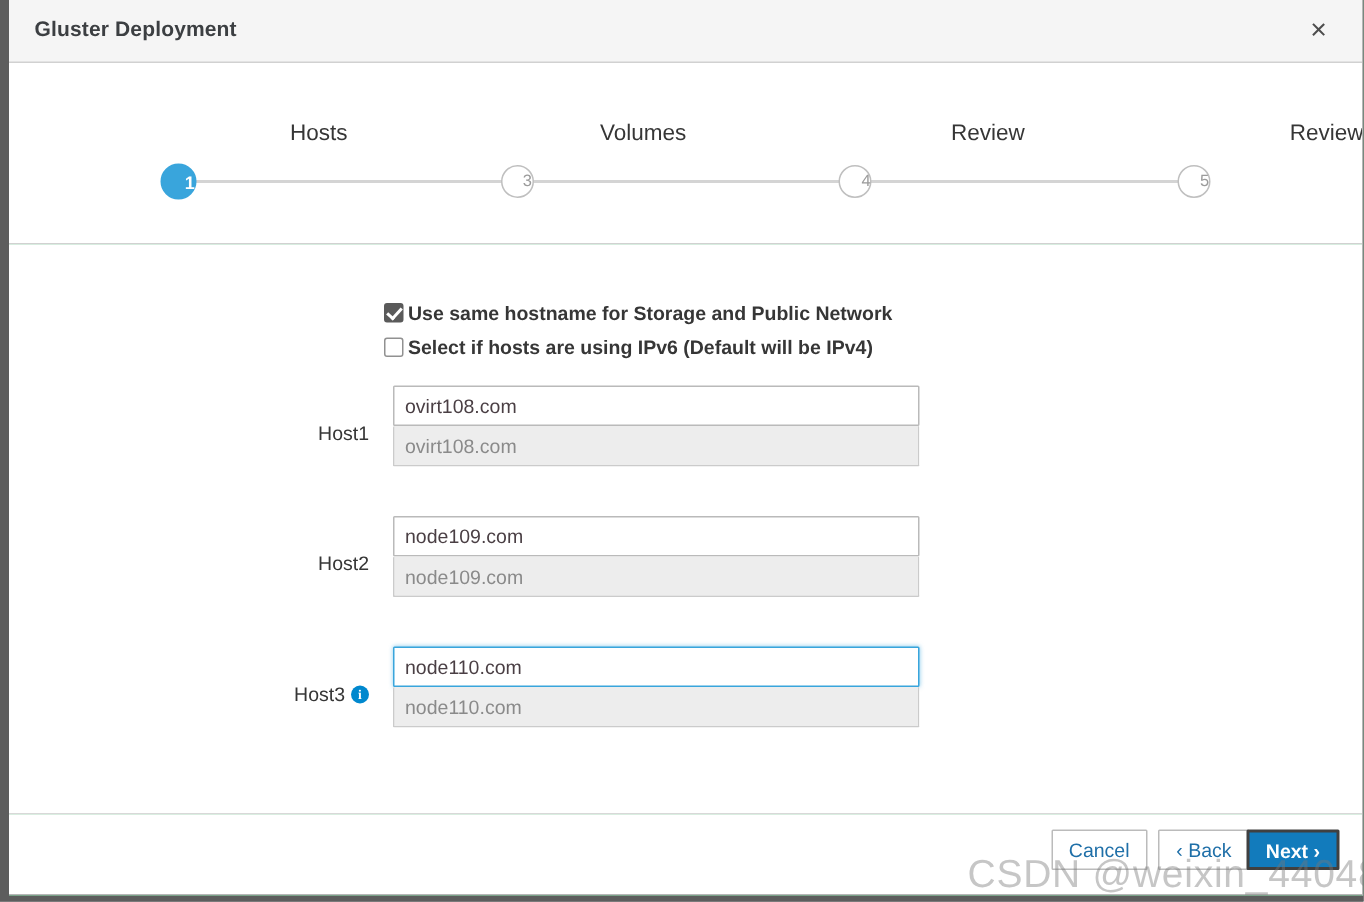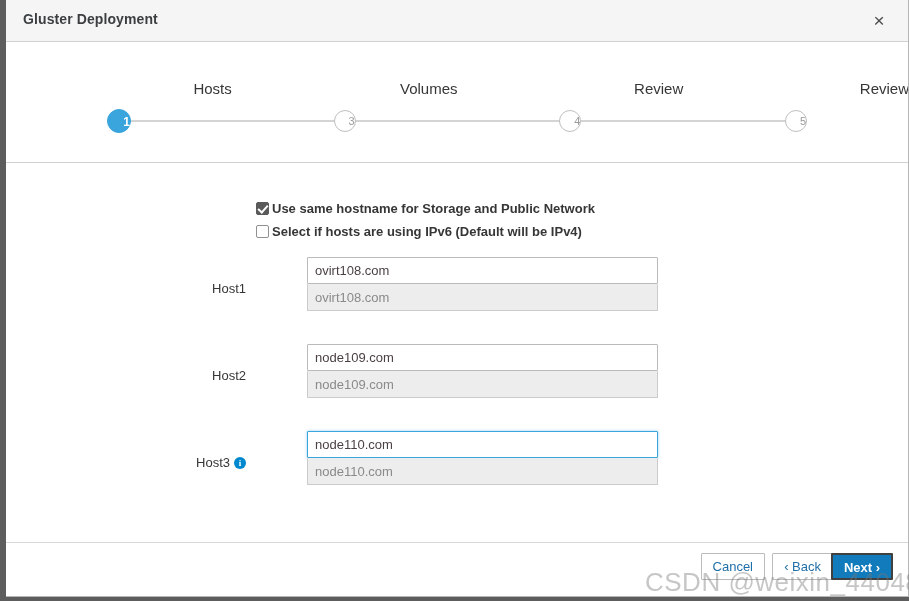--- a/index.html
+++ b/index.html
@@ -227,21 +227,20 @@
     margin-left: 4px;
     cursor: pointer;
     font-family: "Liberation Serif", serif;
   }
 
   .fields {
     position: absolute;
     left: 256px;
     top: 0;
     width: 351px;
-    margin-left: 45px;
   }
   .txt {
     display: block;
     width: 351px;
     height: 27px;
     box-sizing: border-box;
     padding: 3px 7px;
     font-size: 13px;
     font-family: "Liberation Sans", sans-serif;
     color: #4a3f44;

